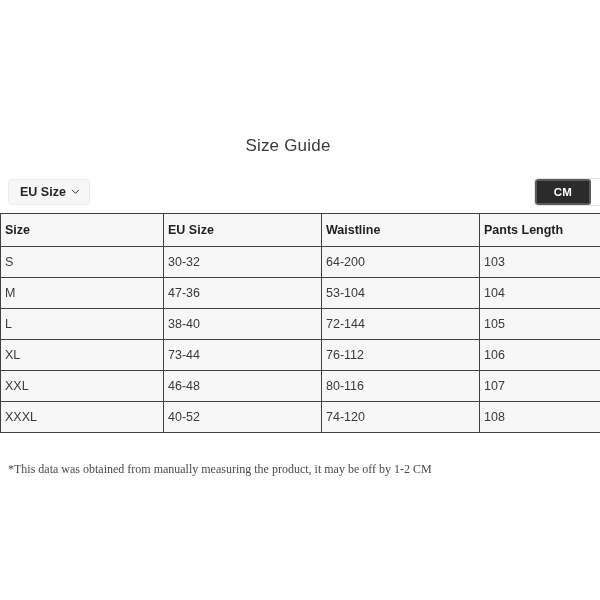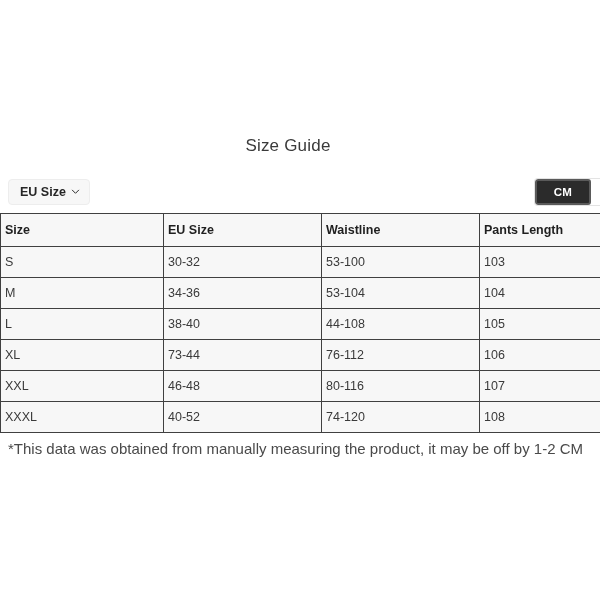--- a/index.html
+++ b/index.html
@@ -145,26 +145,27 @@
   }
   table.size-table td {
     font-size: 12.5px;
     font-weight: 400;
     color: #3a3a3a;
   }
 
   
   .footnote {
     position: absolute;
-    top: 438px;
+    top: 461px;
     left: 8px;
     width: 580px;
-    font-size: 15px;
+    font-size: 12px;
     color: #4a4a4a;
     line-height: 1.4;
+    font-family: Liberation Serif, serif;
   }
 </style>
 </head>
 <body>
 
 <div class="page">
 
   <div class="title">Size Guide</div>
 
   <div class="controls">
@@ -198,33 +199,33 @@
           <th>Size</th>
           <th>EU Size</th>
           <th>Waistline</th>
           <th>Pants Length</th>
         </tr>
       </thead>
       <tbody>
         <tr>
           <td>S</td>
           <td>30-32</td>
-          <td>53-100</td>
+          <td>64-200</td>
           <td>103</td>
         </tr>
         <tr>
           <td>M</td>
-          <td>34-36</td>
+          <td>47-36</td>
           <td>53-104</td>
           <td>104</td>
         </tr>
         <tr>
           <td>L</td>
           <td>38-40</td>
-          <td>44-108</td>
+          <td>72-144</td>
           <td>105</td>
         </tr>
         <tr>
           <td>XL</td>
           <td>73-44</td>
           <td>76-112</td>
           <td>106</td>
         </tr>
         <tr>
           <td>XXL</td>

